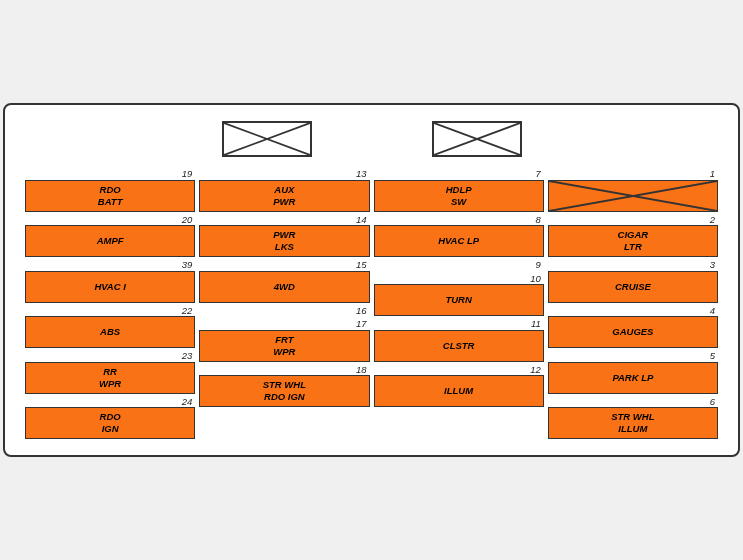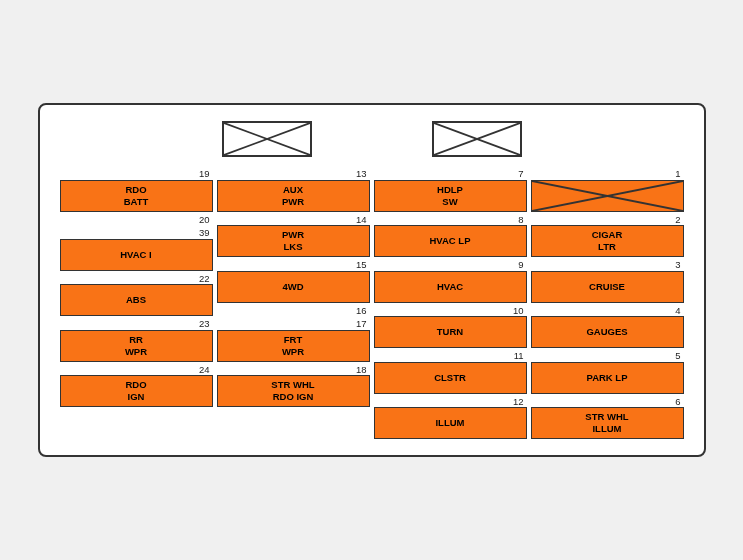--- a/index.html
+++ b/index.html
@@ -9,23 +9,24 @@
       justify-content: center;
       align-items: center;
       width: 743px;
       height: 560px;
       font-family: Arial, sans-serif;
     }
     .fuse-panel {
       background: white;
       border: 2px solid #333;
       border-radius: 8px;
-      width: 668px;
+      width: 737px;
       padding: 16px 20px 16px 20px;
       position: relative;
+      font-style: italic;
     }
     .top-row {
       display: flex;
       justify-content: center;
       gap: 120px;
       margin-bottom: 12px;
     }
     .large-fuse {
       width: 90px;
       height: 36px;
@@ -103,20 +104,21 @@
 
   <div class="all-cols-wrapper">
 
     <div class="single-col">
       <div class="fuse-entry">
         <div class="fuse-number">19</div>
         <div class="fuse-rect">RDO<br>BATT</div>
       </div>
       <div class="fuse-entry">
         <div class="fuse-number">20</div>
+        <div class="fuse-rect">AMPF</div>
       </div>
       <div class="fuse-entry">
         <div class="fuse-number">39</div>
         <div class="fuse-rect">HVAC I</div>
       </div>
       <div class="fuse-entry">
         <div class="fuse-number">22</div>
         <div class="fuse-rect">ABS</div>
       </div>
       <div class="fuse-entry">
@@ -159,21 +161,20 @@
       <div class="fuse-entry">
         <div class="fuse-number">7</div>
         <div class="fuse-rect">HDLP<br>SW</div>
       </div>
       <div class="fuse-entry">
         <div class="fuse-number">8</div>
         <div class="fuse-rect">HVAC LP</div>
       </div>
       <div class="fuse-entry">
         <div class="fuse-number">9</div>
-        <div class="fuse-rect">HVAC</div>
       </div>
       <div class="fuse-entry">
         <div class="fuse-number">10</div>
         <div class="fuse-rect">TURN</div>
       </div>
       <div class="fuse-entry">
         <div class="fuse-number">11</div>
         <div class="fuse-rect">CLSTR</div>
       </div>
       <div class="fuse-entry">

